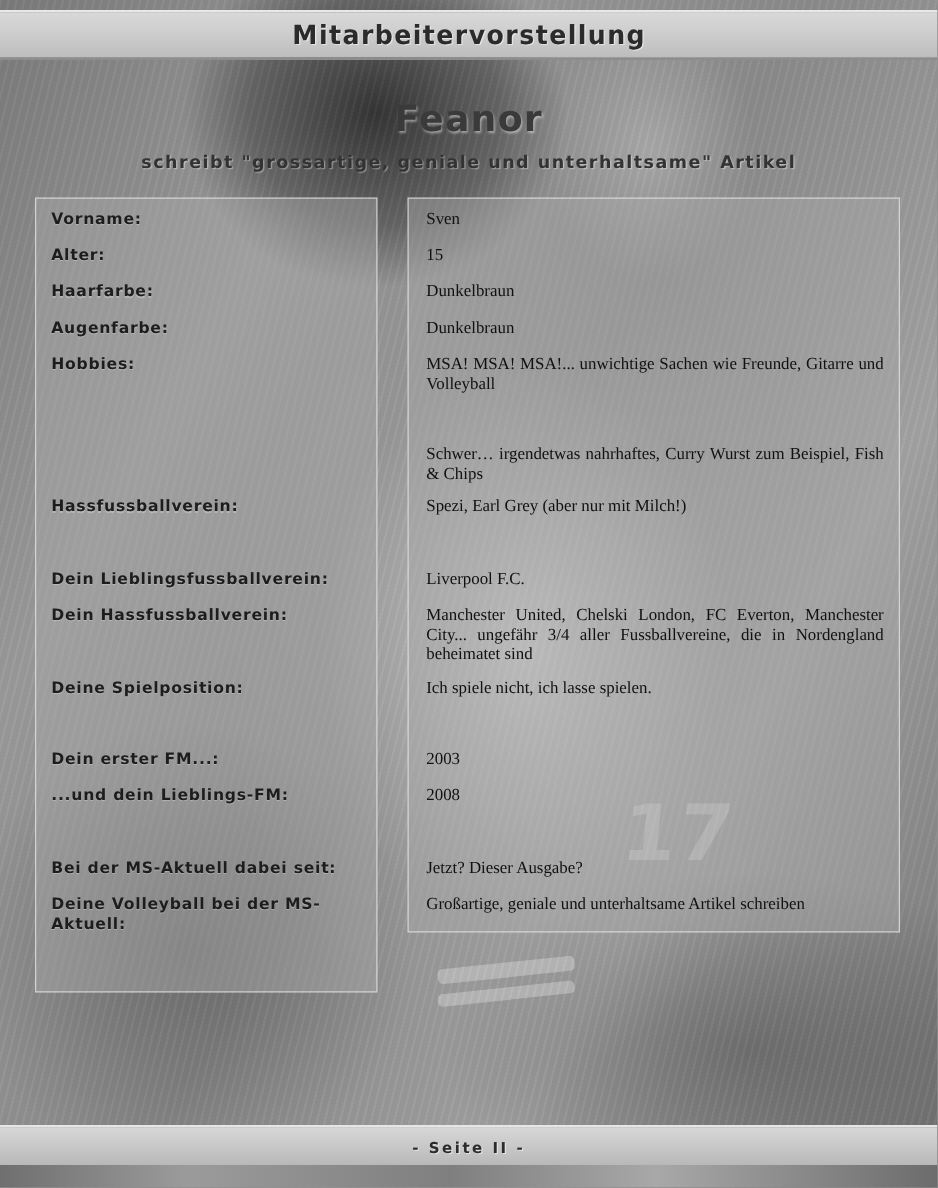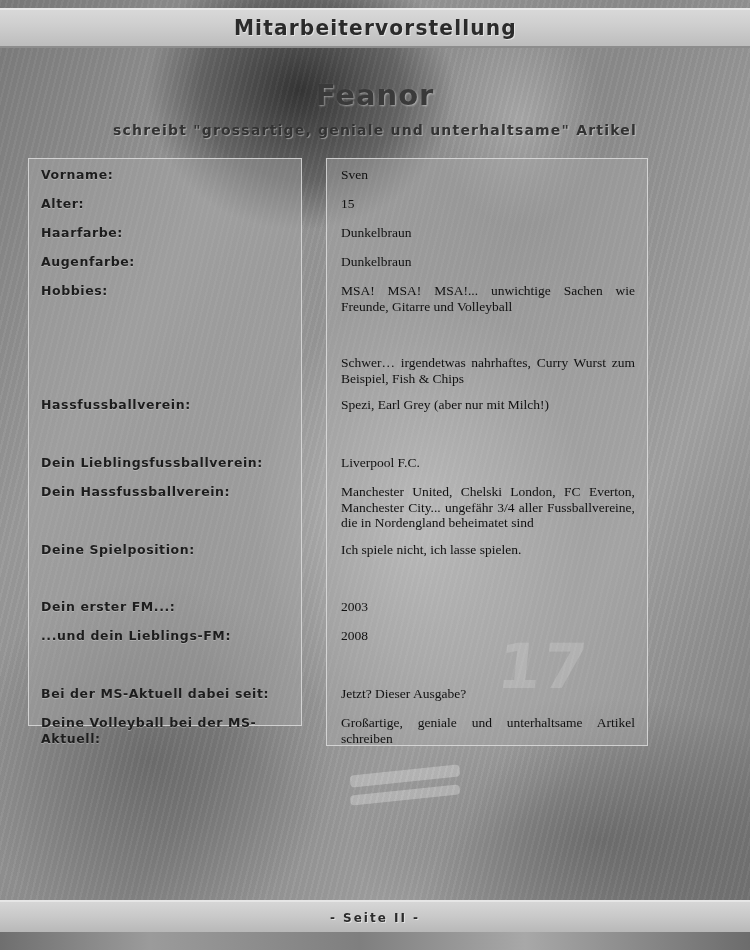--- a/index.html
+++ b/index.html
@@ -114,26 +114,26 @@
   .panel {
     position: absolute;
     top: 0;
     background: rgba(168,168,168,0.45);
     border: 1px solid rgba(230,230,230,0.75);
     box-sizing: border-box;
   }
   #panel-labels {
     left: 0;
     width: 274px;
-    height: 568px;
+    height: 636px;
     padding: 10px 12px;
   }
   #panel-values {
     left: 298px;
-    width: 322px;
+    width: 394px;
     height: 588px;
     padding: 10px 12px;
   }
 
   .label-row {
     font-family: "DejaVu Sans", sans-serif;
     font-weight: bold;
     font-size: 12.5px;
     letter-spacing: 0.6px;
     color: #1d1d1d;

